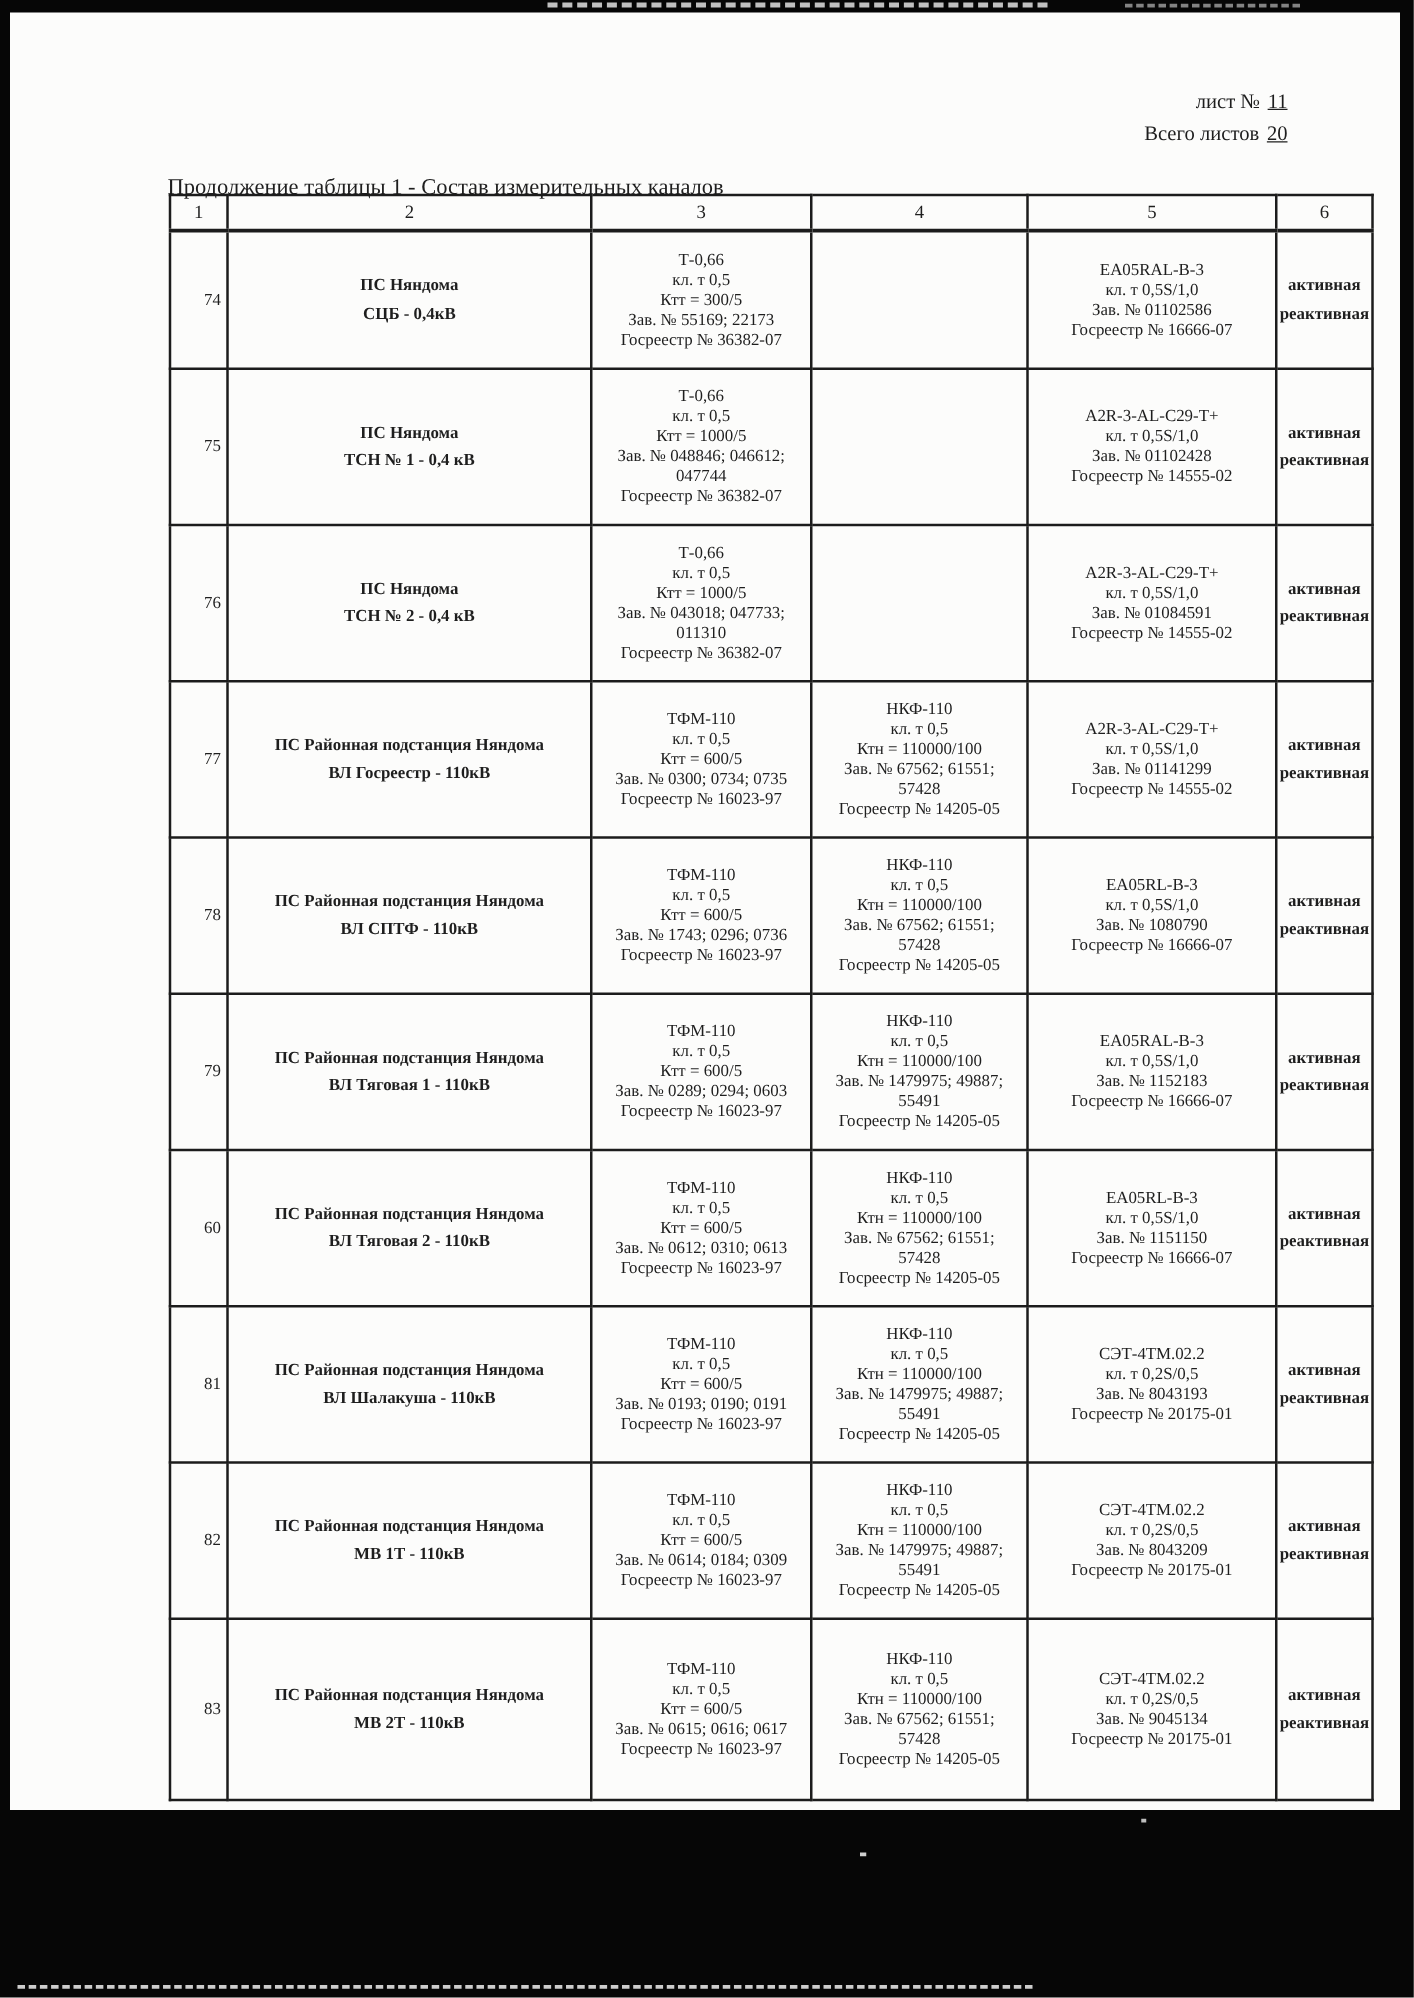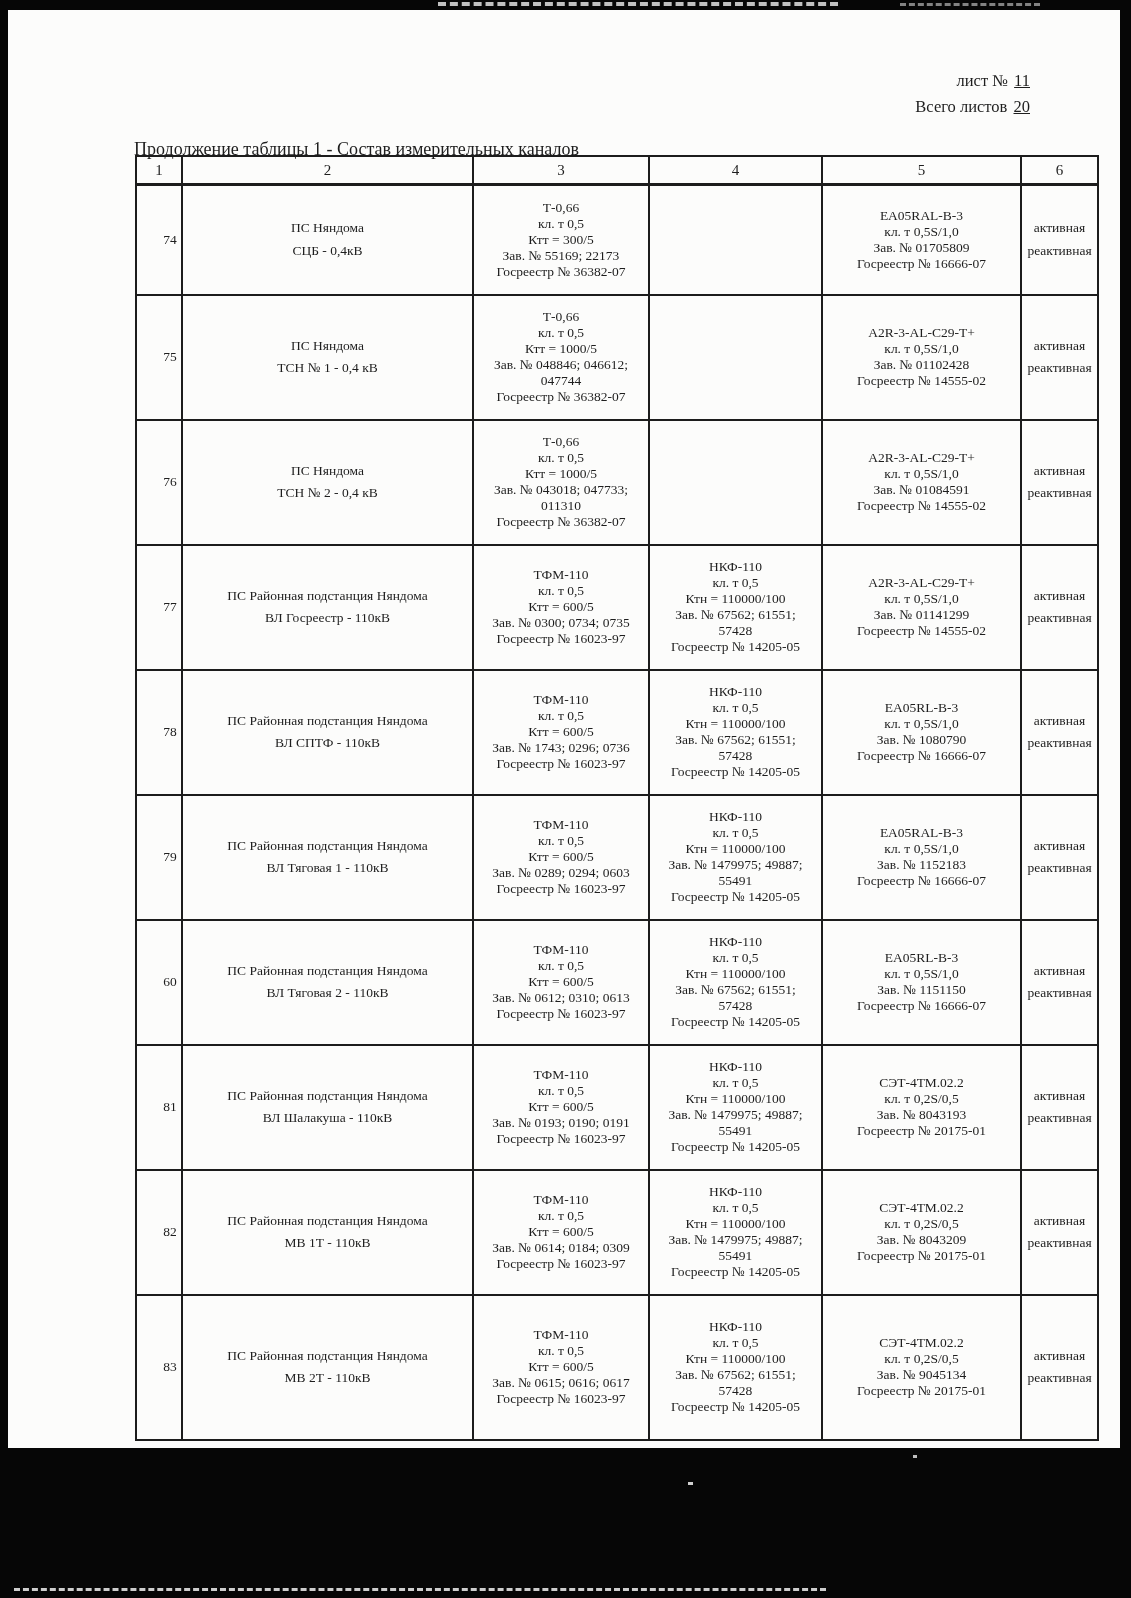--- a/index.html
+++ b/index.html
@@ -64,21 +64,21 @@
   .cell{
     height:100%;width:100%;
     display:flex;flex-direction:column;
     justify-content:space-around;
     align-items:center;
     text-align:center;
     padding:4px 2px;box-sizing:border-box;
     white-space:pre-line;
     line-height:1.18;
   }
-  .cell.centered{justify-content:flex-end;line-height:1.65;}
+  .cell.centered{justify-content:flex-end;line-height:1.65;font-weight:bold;}
   .cell.num{justify-content:center;padding-left:24px;}
 </style>
 </head>
 <body>
 
 <div class="page">
   <div class="sheet-info">
     <div><span>лист №</span> <span class="num">11</span></div>
     <div><span>Всего листов</span> <span class="num">20</span></div>
   </div>
@@ -112,21 +112,21 @@
           <td>
             <div class="cell centered"><div>ПС Няндома</div><div>СЦБ - 0,4кВ</div></div>
           </td>
           <td>
             <div class="cell"><div>Т-0,66</div><div>кл. т 0,5</div><div>Ктт = 300/5</div><div>Зав. № 55169; 22173</div><div>Госреестр № 36382-07</div></div>
           </td>
           <td>
             <div class="cell"></div>
           </td>
           <td>
-            <div class="cell"><div>EA05RAL-B-3</div><div>кл. т 0,5S/1,0</div><div>Зав. № 01705809</div><div>Госреестр № 16666-07</div></div>
+            <div class="cell"><div>EA05RAL-B-3</div><div>кл. т 0,5S/1,0</div><div>Зав. № 01102586</div><div>Госреестр № 16666-07</div></div>
           </td>
           <td>
             <div class="cell centered"><div>активная</div><div>реактивная</div></div>
           </td>
         </tr>
         <tr style="height: 125px;">
           <td>
             <div class="cell num">75</div>
           </td>
           <td>

